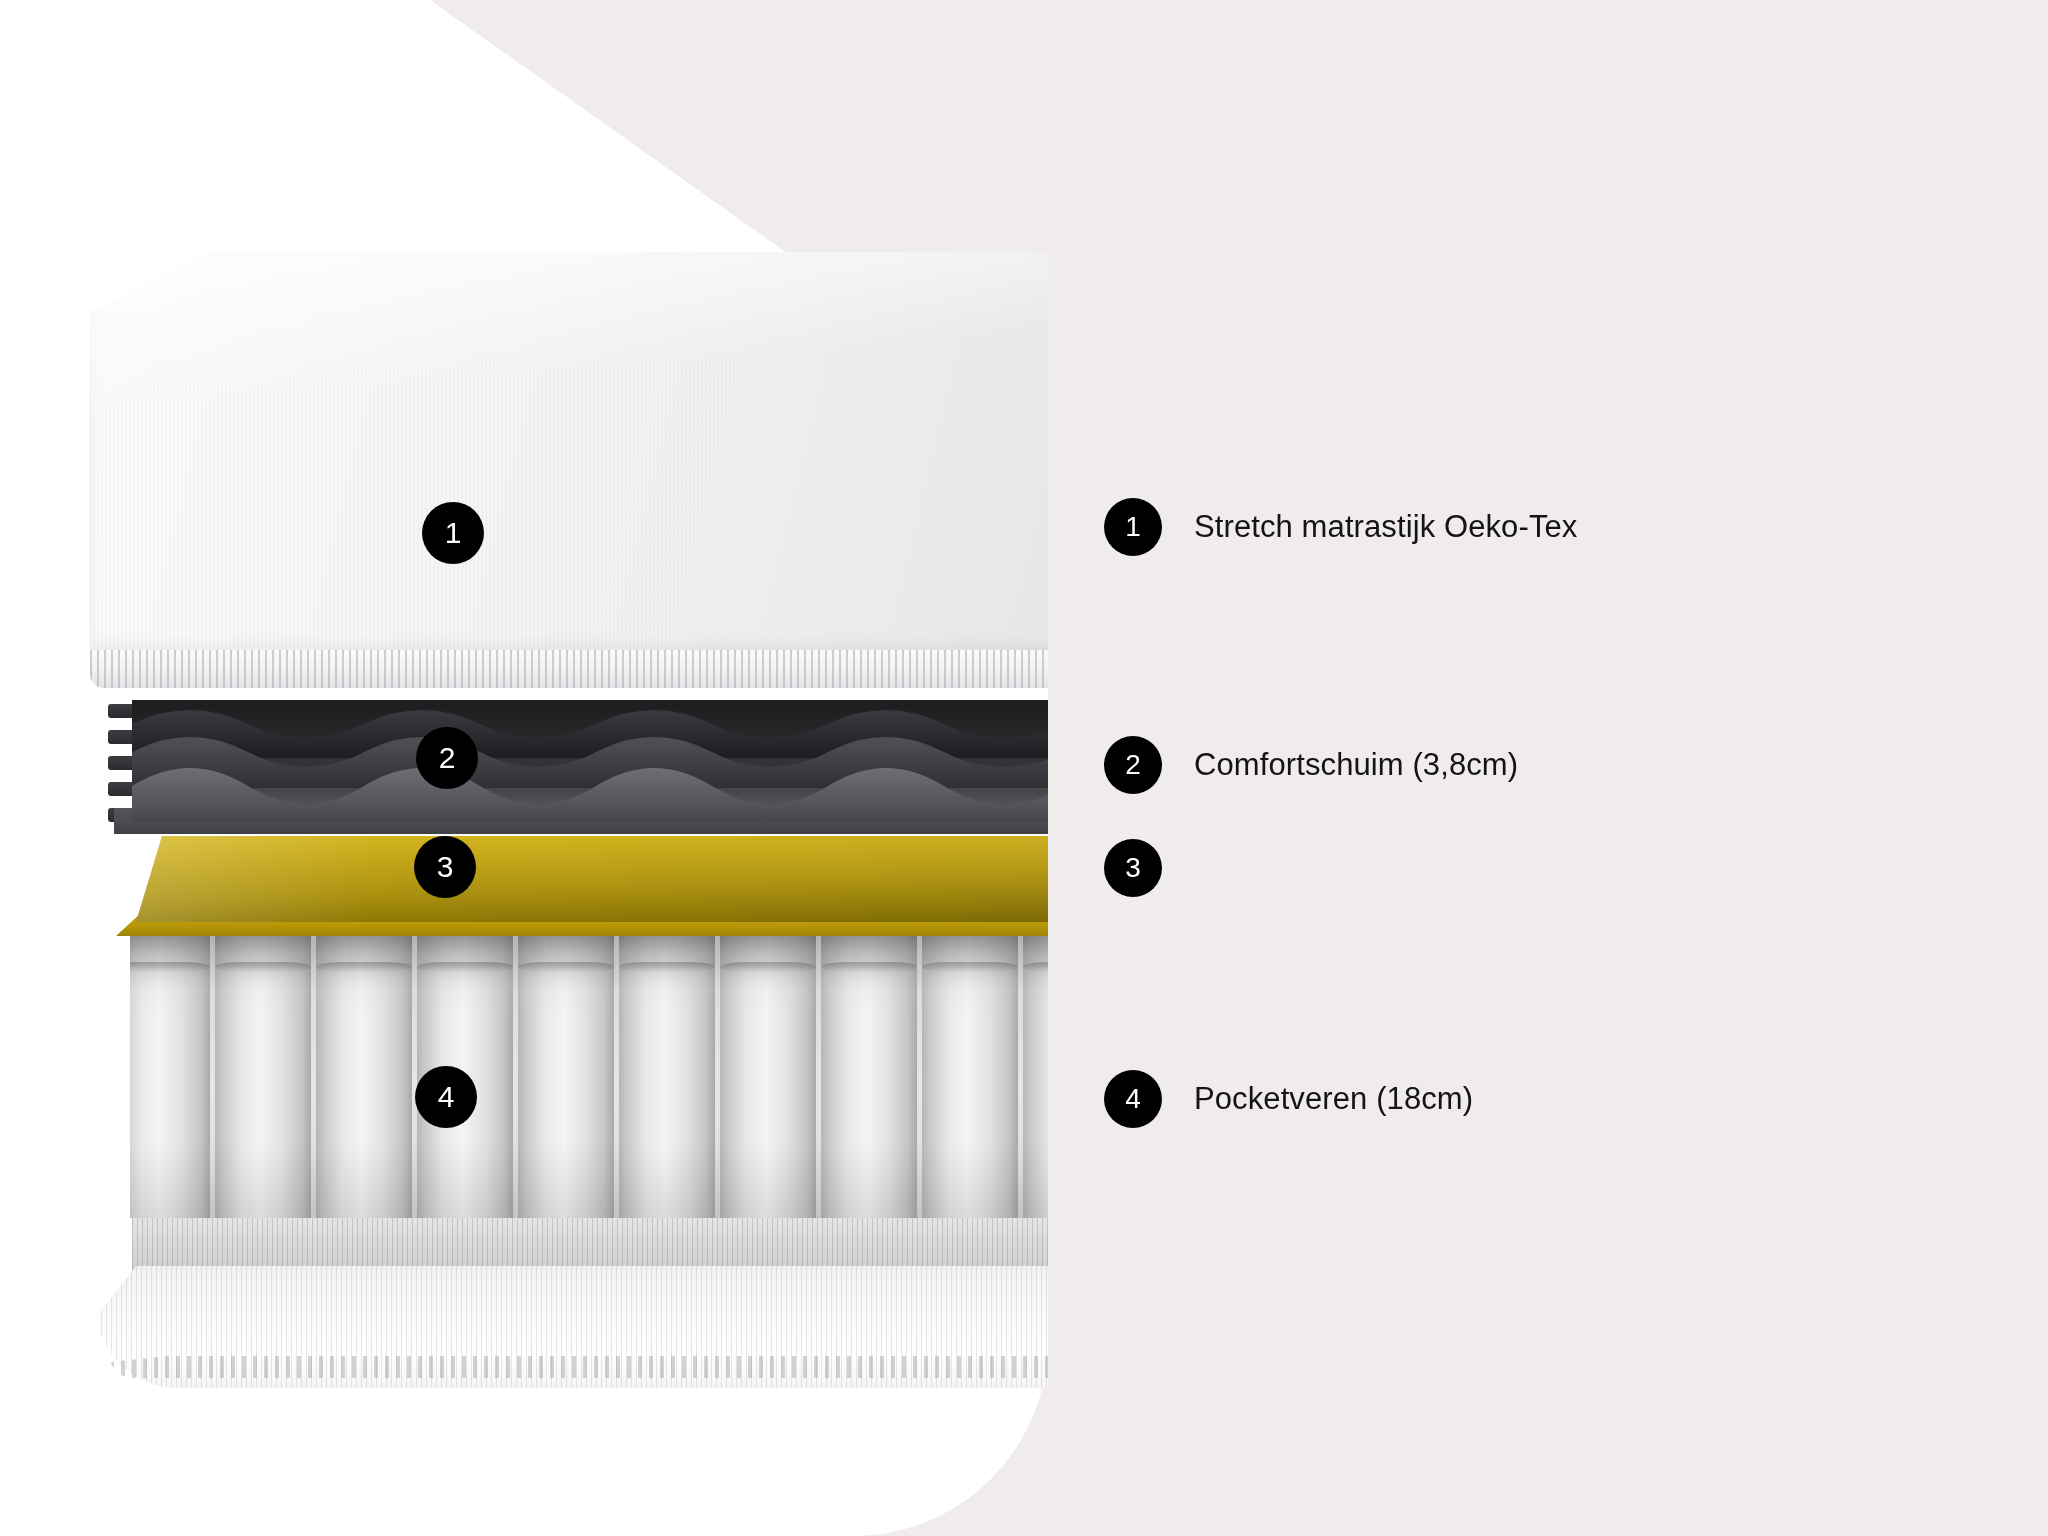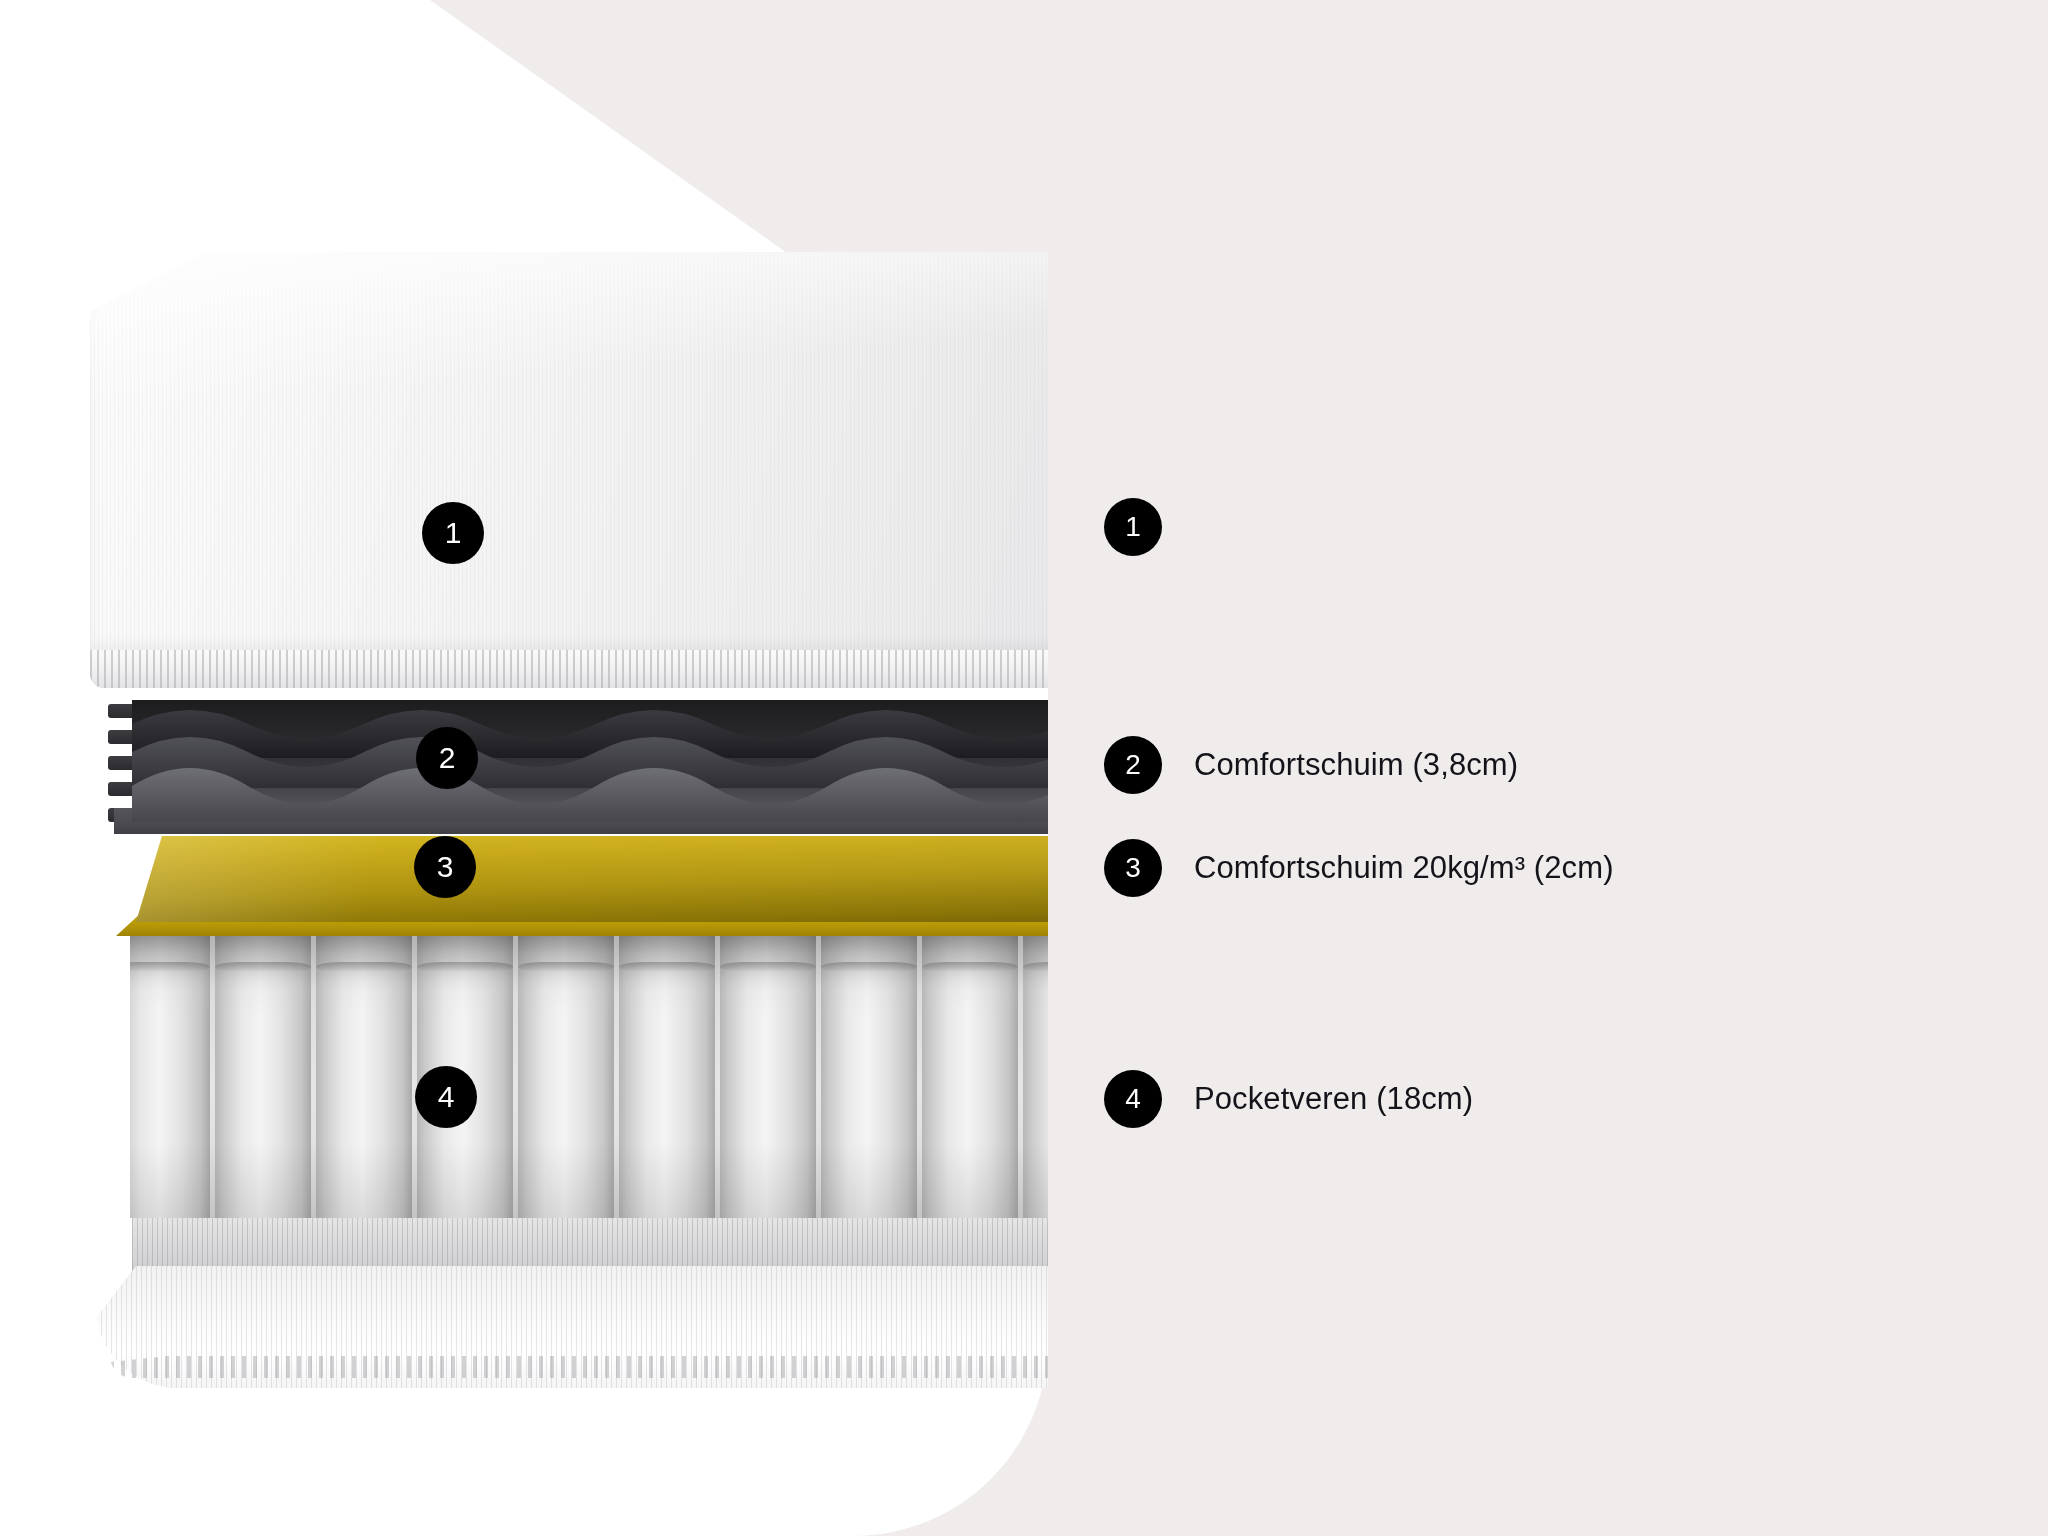--- a/index.html
+++ b/index.html
@@ -369,30 +369,30 @@
 
   <div class="badge badge-img" style="left:422px; top:502px;">1</div>
   <div class="badge badge-img" style="left:416px; top:727px;">2</div>
   <div class="badge badge-img" style="left:414px; top:836px;">3</div>
   <div class="badge badge-img" style="left:415px; top:1066px;">4</div>
 
   <div class="legend">
 
     <div class="legend-row" style="top:498px;">
       <div class="badge badge-legend">1</div>
+      <div class="legend-label">Stretch matrastijk Oeko-Tex</div>
     </div>
 
     <div class="legend-row" style="top:736px;">
       <div class="badge badge-legend">2</div>
       <div class="legend-label">Comfortschuim (3,8cm)</div>
     </div>
 
     <div class="legend-row" style="top:839px;">
       <div class="badge badge-legend">3</div>
-      <div class="legend-label">Comfortschuim 20kg/m³ (2cm)</div>
     </div>
 
     <div class="legend-row" style="top:1070px;">
       <div class="badge badge-legend">4</div>
       <div class="legend-label">Pocketveren (18cm)</div>
     </div>
 
   </div>
 
 </div>

